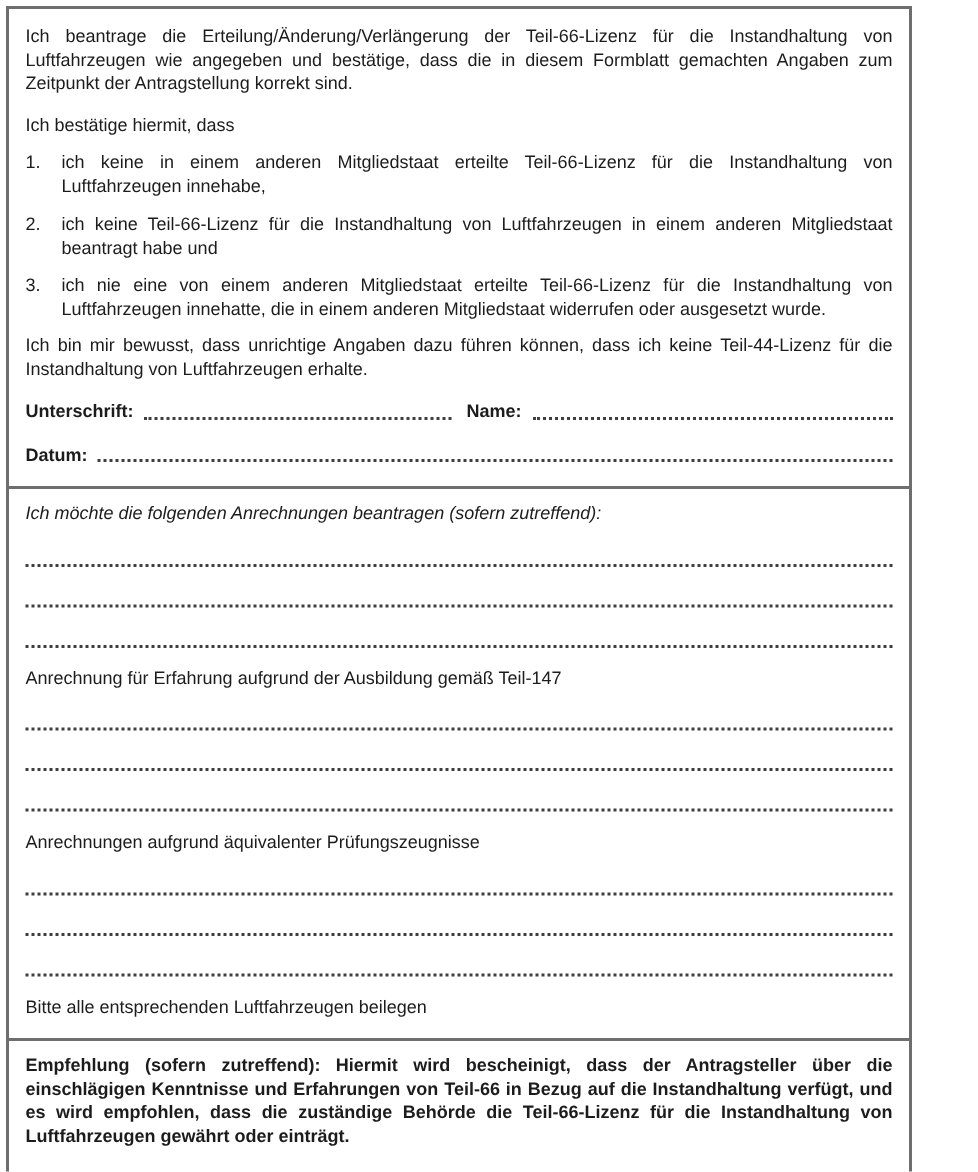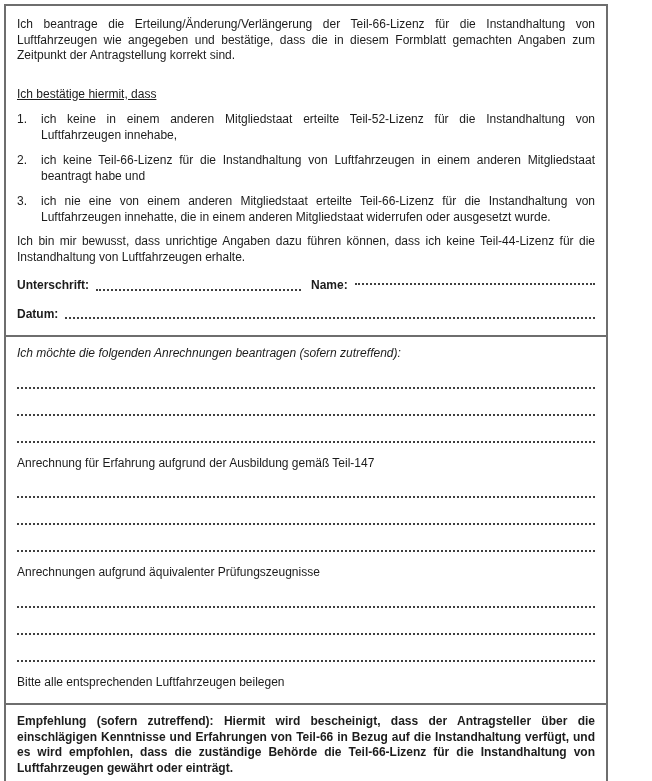--- a/index.html
+++ b/index.html
@@ -26,21 +26,21 @@
   }
   .section {
     padding: 7px 11px 13px 11px;
   }
   .section + .section {
     border-top: 2px solid #6e6e6e;
   }
   p { margin: 0; }
   .para { margin-top: 9px; text-align: justify; }
   .para.first { margin-top: 4px; }
-  .lead { margin-top: 23px; text-decoration: underline; }
+  .lead { margin-top: 12px; }
 
   
   .num-item {
     display: flex;
     margin-top: 10px;
   }
   .num-item .num {
     flex: 0 0 24px;
   }
   .num-item .itext {
@@ -53,21 +53,21 @@
     display: flex;
     margin-top: 13px;
     align-items: flex-end;
     font-weight: bold;
   }
   .sig-row .half {
     flex: 1 1 0;
     display: flex;
     align-items: flex-end;
   }
-  .sig-row .half + .half { margin-left: 10px; align-items: center; }
+  .sig-row .half + .half { margin-left: 10px; }
   .lbl {
     white-space: nowrap;
     padding-right: 7px;
   }
   .dots {
     flex: 1;
     border-bottom: 2px dotted #3f3f3f;
     margin-bottom: 3px;
     height: 1px;
   }
@@ -89,21 +89,21 @@
 
 <div class="page">
   <div class="form-box">
 
     <div class="section">
       <p class="para first">Ich beantrage die Erteilung/Änderung/Verlängerung der Teil-66-Lizenz für die Instandhaltung von Luftfahrzeugen wie angegeben und bestätige, dass die in diesem Formblatt gemachten Angaben zum Zeitpunkt der Antragstellung korrekt sind.</p>
       <p class="para lead">Ich bestätige hiermit, dass</p>
 
       <div class="num-item">
         <span class="num">1.</span>
-        <span class="itext">ich keine in einem anderen Mitgliedstaat erteilte Teil-52-Lizenz für die Instandhaltung von Luftfahrzeugen innehabe,</span>
+        <span class="itext">ich keine in einem anderen Mitgliedstaat erteilte Teil-66-Lizenz für die Instandhaltung von Luftfahrzeugen innehabe,</span>
       </div>
       <div class="num-item">
         <span class="num">2.</span>
         <span class="itext">ich keine Teil-66-Lizenz für die Instandhaltung von Luftfahrzeugen in einem anderen Mitgliedstaat beantragt habe und</span>
       </div>
       <div class="num-item">
         <span class="num">3.</span>
         <span class="itext">ich nie eine von einem anderen Mitgliedstaat erteilte Teil-66-Lizenz für die Instandhaltung von Luftfahrzeugen innehatte, die in einem anderen Mitgliedstaat widerrufen oder ausgesetzt wurde.</span>
       </div>
 

